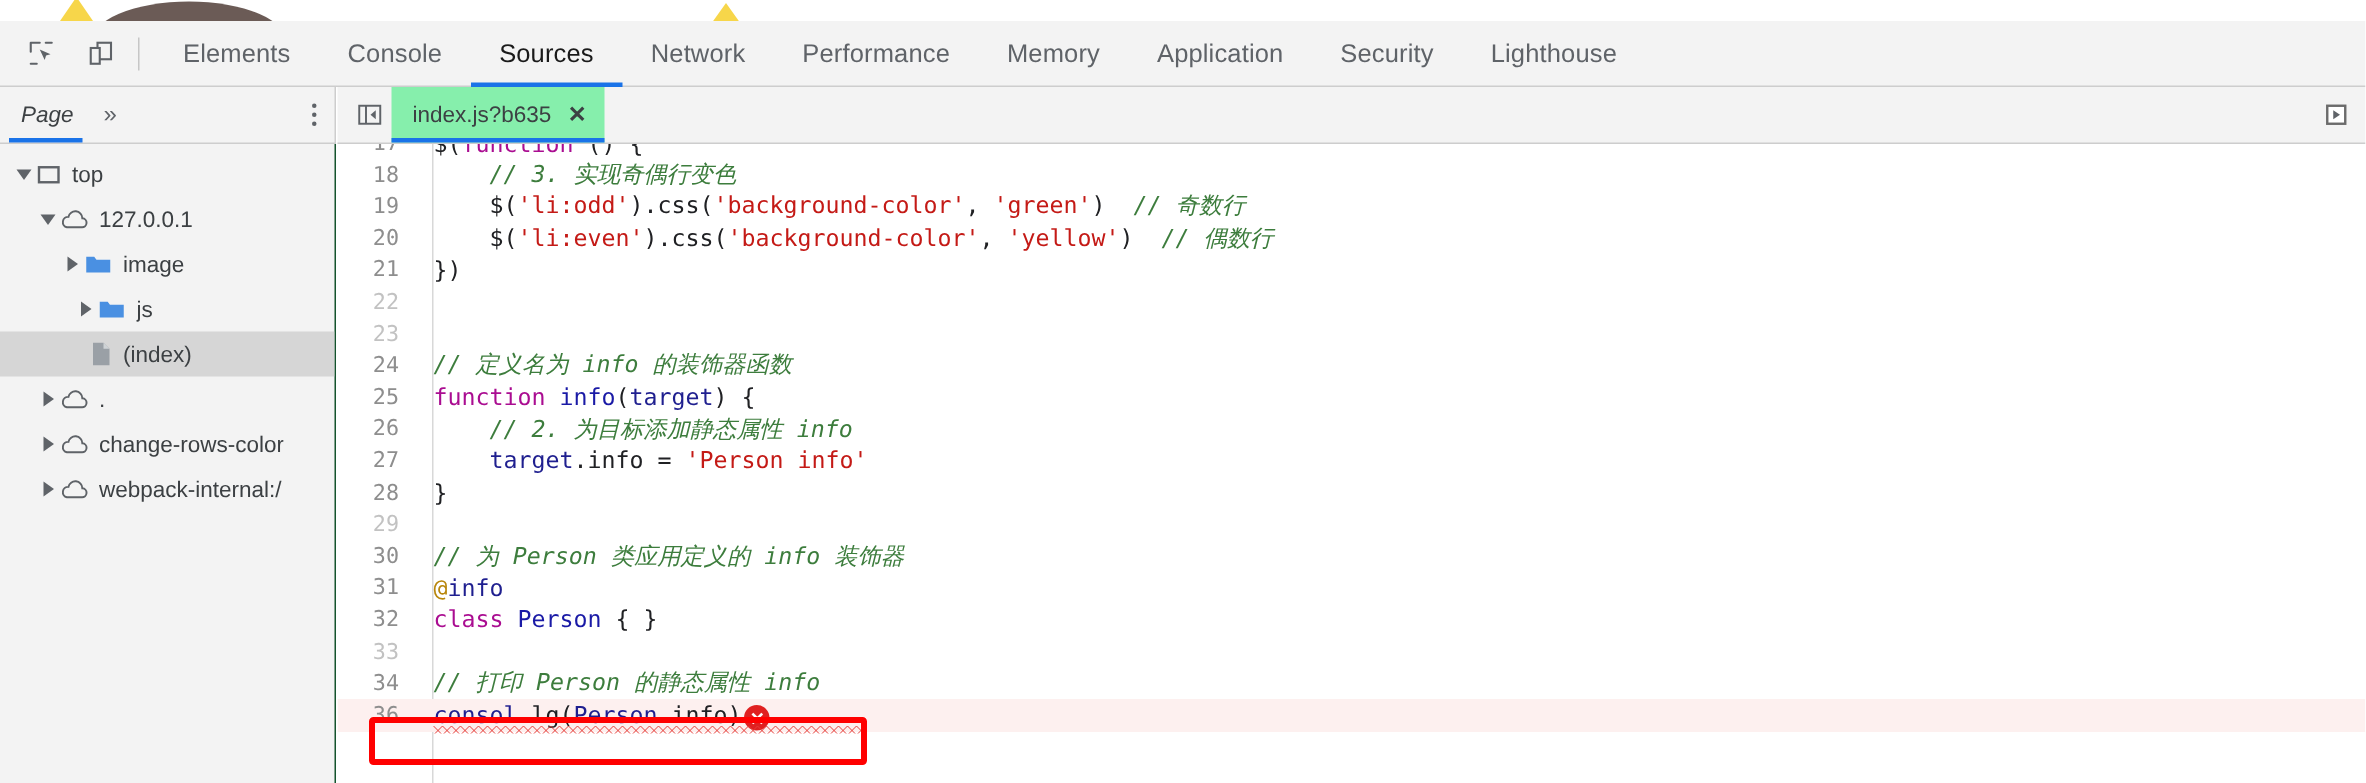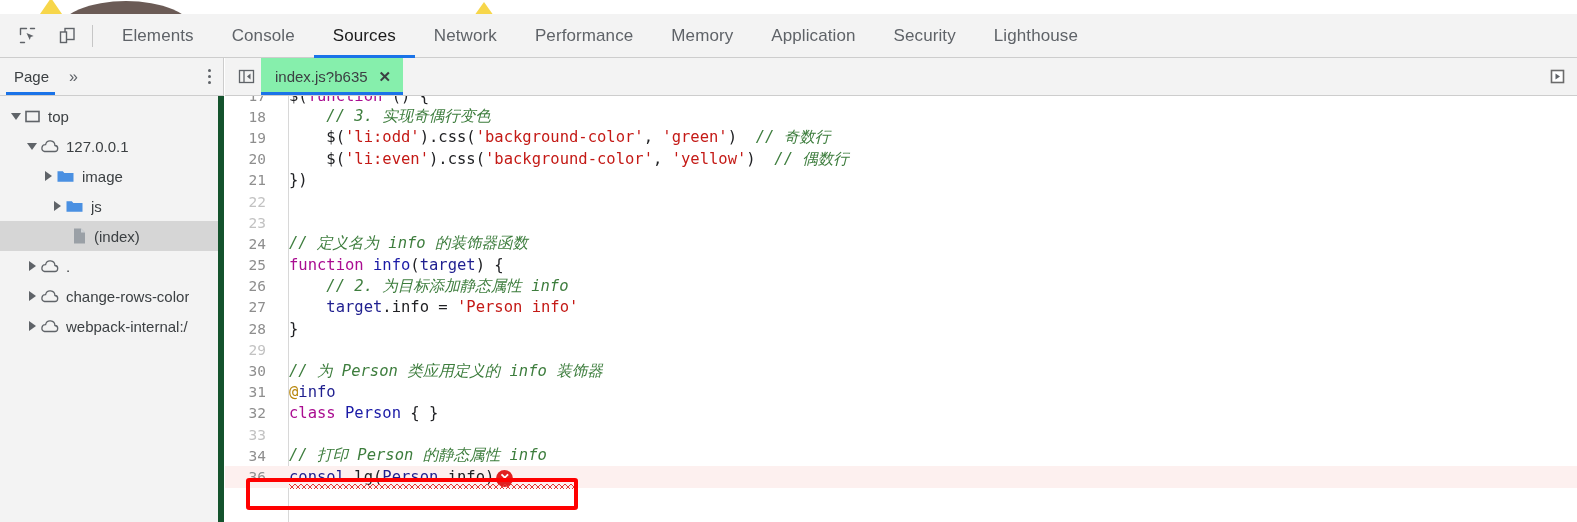--- a/index.html
+++ b/index.html
@@ -92,20 +92,21 @@
     box-sizing: border-box;
     display: flex; align-items: center;
   }
   .nav-tab {
     position: relative;
     height: 37px;
     display: flex; align-items: center;
     padding: 0 12px 0 14px;
     font-size: 15px; color: #3c4043;
     cursor: pointer;
+    font-style: italic;
   }
   .nav-tab.active::after {
     content: "";
     position: absolute; left: 6px; right: 6px; bottom: 0;
     height: 3px; background: #1a73e8;
   }
   .nav-more {
     font-size: 16px; color: #5f6368;
     padding: 0 8px; cursor: pointer;
     line-height: 1;
@@ -153,21 +154,21 @@
     width: 28px; height: 28px;
     display: flex; align-items: center; justify-content: center;
     cursor: pointer;
   }
 
   
   .nav-tree {
     position: absolute; left: 0; top: 96px;
     width: 224px; height: 426px;
     background: #f3f3f3;
-    border-right: 6px solid #14532d;
+    border-right: 1px solid #14532d;
     box-sizing: border-box;
     overflow: hidden;
     padding-top: 5px;
   }
   .tree-row {
     display: flex; align-items: center;
     height: 30px;
     font-size: 15px; color: #3c4043;
     white-space: nowrap;
     cursor: pointer;
@@ -406,21 +407,21 @@
           <i class="caret-right"></i>
         </span>
       <span class="ic">
         <svg width="19" height="16" viewBox="0 0 19 16">
             <path d="M1.5 3.2h5.3l1.5 1.9h9.2v8.6H1.5z" fill="#4a90e2"></path>
           </svg>
       </span>
       <span class="tree-label">js</span>
     </div>
 
-    <div class="tree-row selected" style="padding-left:56px;">
+    <div class="tree-row selected" style="padding-left:44px;">
       <span class="tw-none"></span>
       <span class="ic">
         <svg width="15" height="18" viewBox="0 0 15 18">
             <path d="M2 1.5h7l4 4v11H2z" fill="#9aa0a6"></path>
             <path d="M9 1.5v4h4" fill="#cfd3d6"></path>
           </svg>
       </span>
       <span class="tree-label">(index)</span>
     </div>
 

